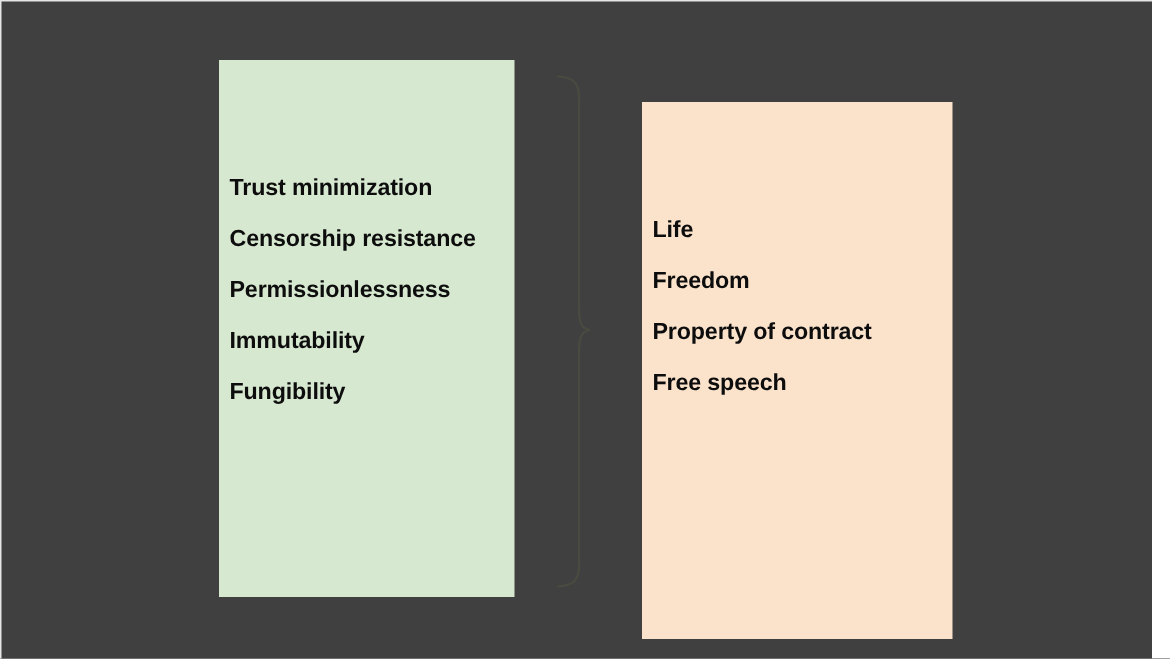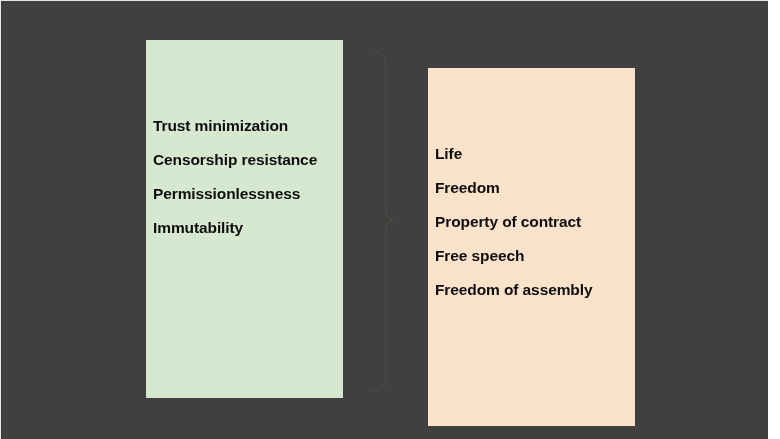--- a/index.html
+++ b/index.html
@@ -75,20 +75,21 @@
 <body>
 
 <div id="canvas">
 
   <div class="panel" id="panel-left">
     <ul class="item-list" id="left-list">
         <li class="item">Trust minimization</li>
         <li class="item">Censorship resistance</li>
         <li class="item">Permissionlessness</li>
         <li class="item">Immutability</li>
+        <li class="item">Fungibility</li>
       </ul>
   </div>
 
   <div id="brace-wrap">
     <svg viewBox="0 0 40 352" xmlns="http://www.w3.org/2000/svg" aria-hidden="true">
       <path d="M 9 6
                C 19 6.5, 23 10, 23 20
                L 23 160
                C 23 171, 25 174, 30 175
                C 25 176, 23 179, 23 190
@@ -96,17 +97,16 @@
                C 23 342, 19 345.5, 9 346" fill="none" stroke="#4a4a40" stroke-width="1.45" stroke-linecap="round" stroke-linejoin="round"></path>
     </svg>
   </div>
 
   <div class="panel" id="panel-right">
     <ul class="item-list" id="right-list">
         <li class="item">Life</li>
         <li class="item">Freedom</li>
         <li class="item">Property of contract</li>
         <li class="item">Free speech</li>
-        <li class="item">Freedom of assembly</li>
       </ul>
   </div>
 
 </div>
 
 </body></html>

